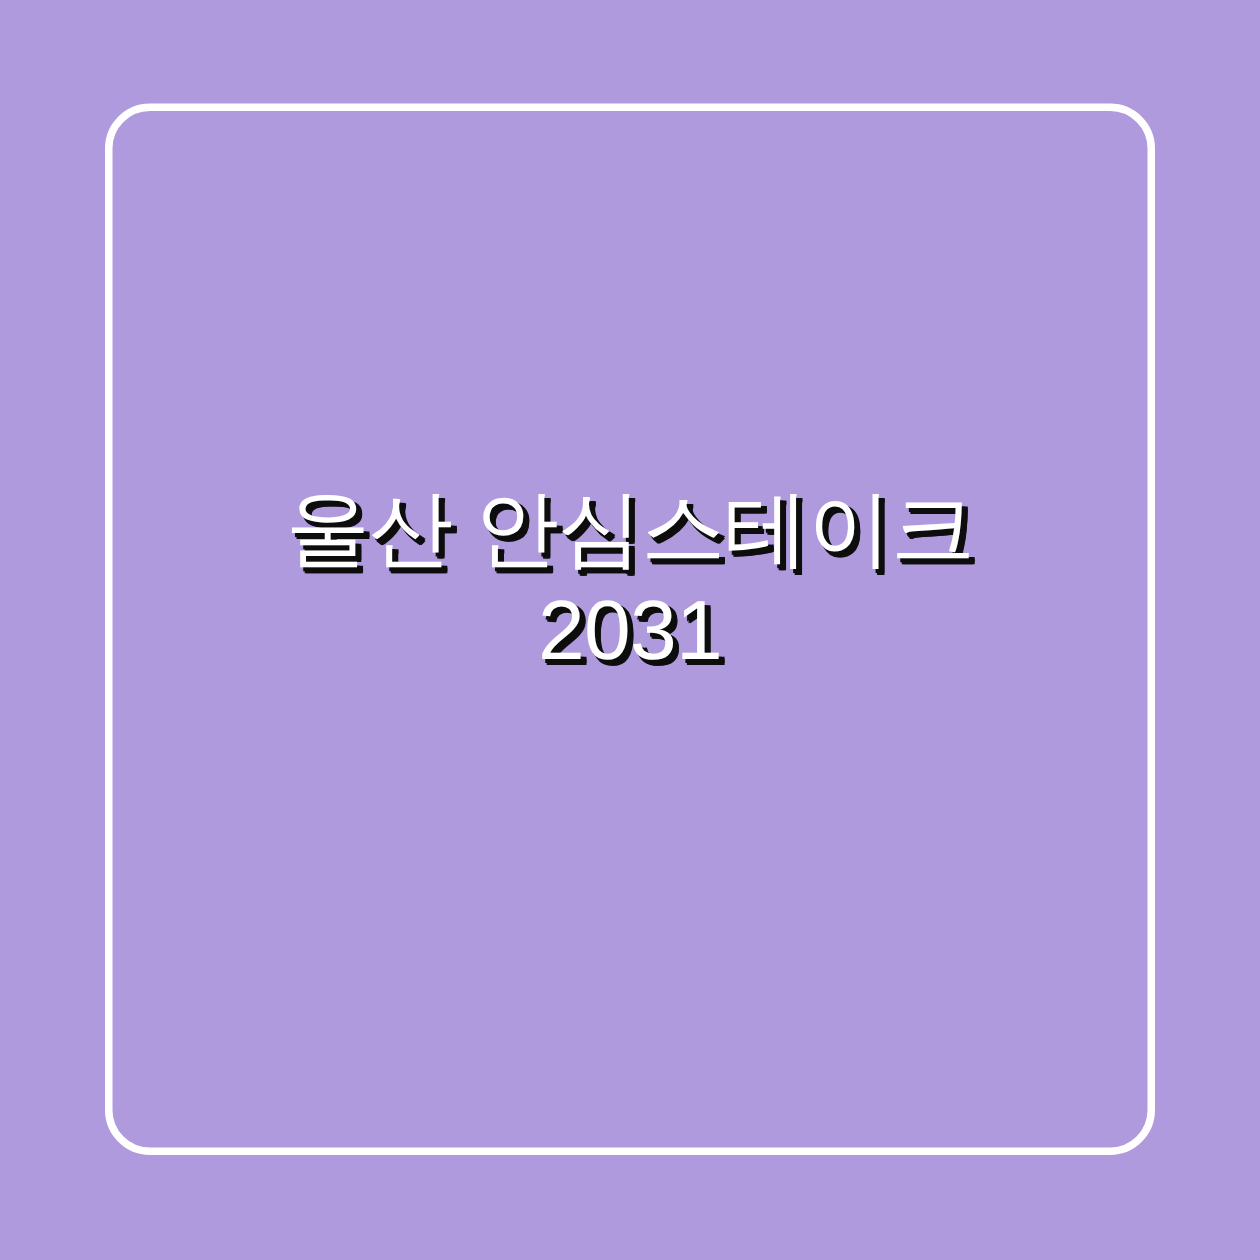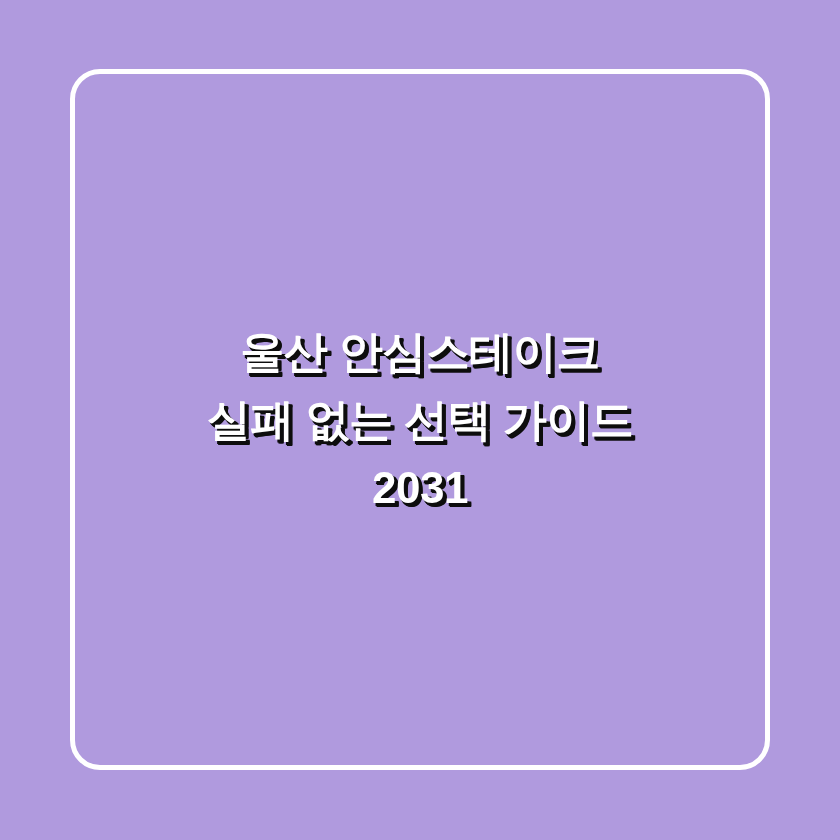--- a/index.html
+++ b/index.html
@@ -46,38 +46,37 @@
     padding: 0 60px;
     box-sizing: border-box;
   }
 
   .title-line {
     display: block;
     width: 100%;
     text-align: center;
     color: #ffffff;
     font-family: "Liberation Sans", "DejaVu Sans", sans-serif;
-    font-weight: bold;
-    font-size: 44px;
+    font-weight: normal;
+    font-size: 56px;
     line-height: 68px;
     letter-spacing: -0.5px;
     white-space: nowrap;
     text-shadow:
        4px 4px 0 #0d0d0d,
        3px 4px 0 #0d0d0d,
        4px 3px 0 #0d0d0d,
        2px 3px 0 #0d0d0d;
   }
 </style>
 </head>
 <body>
 
 <div id="poster">
 
   <div id="frame"></div>
 
   <div id="title-block">
     <span class="title-line">울산 안심스테이크</span>
-    <span class="title-line">실패 없는 선택 가이드</span>
     <span class="title-line">2031</span>
   </div>
 
 </div>
 
 </body></html>

